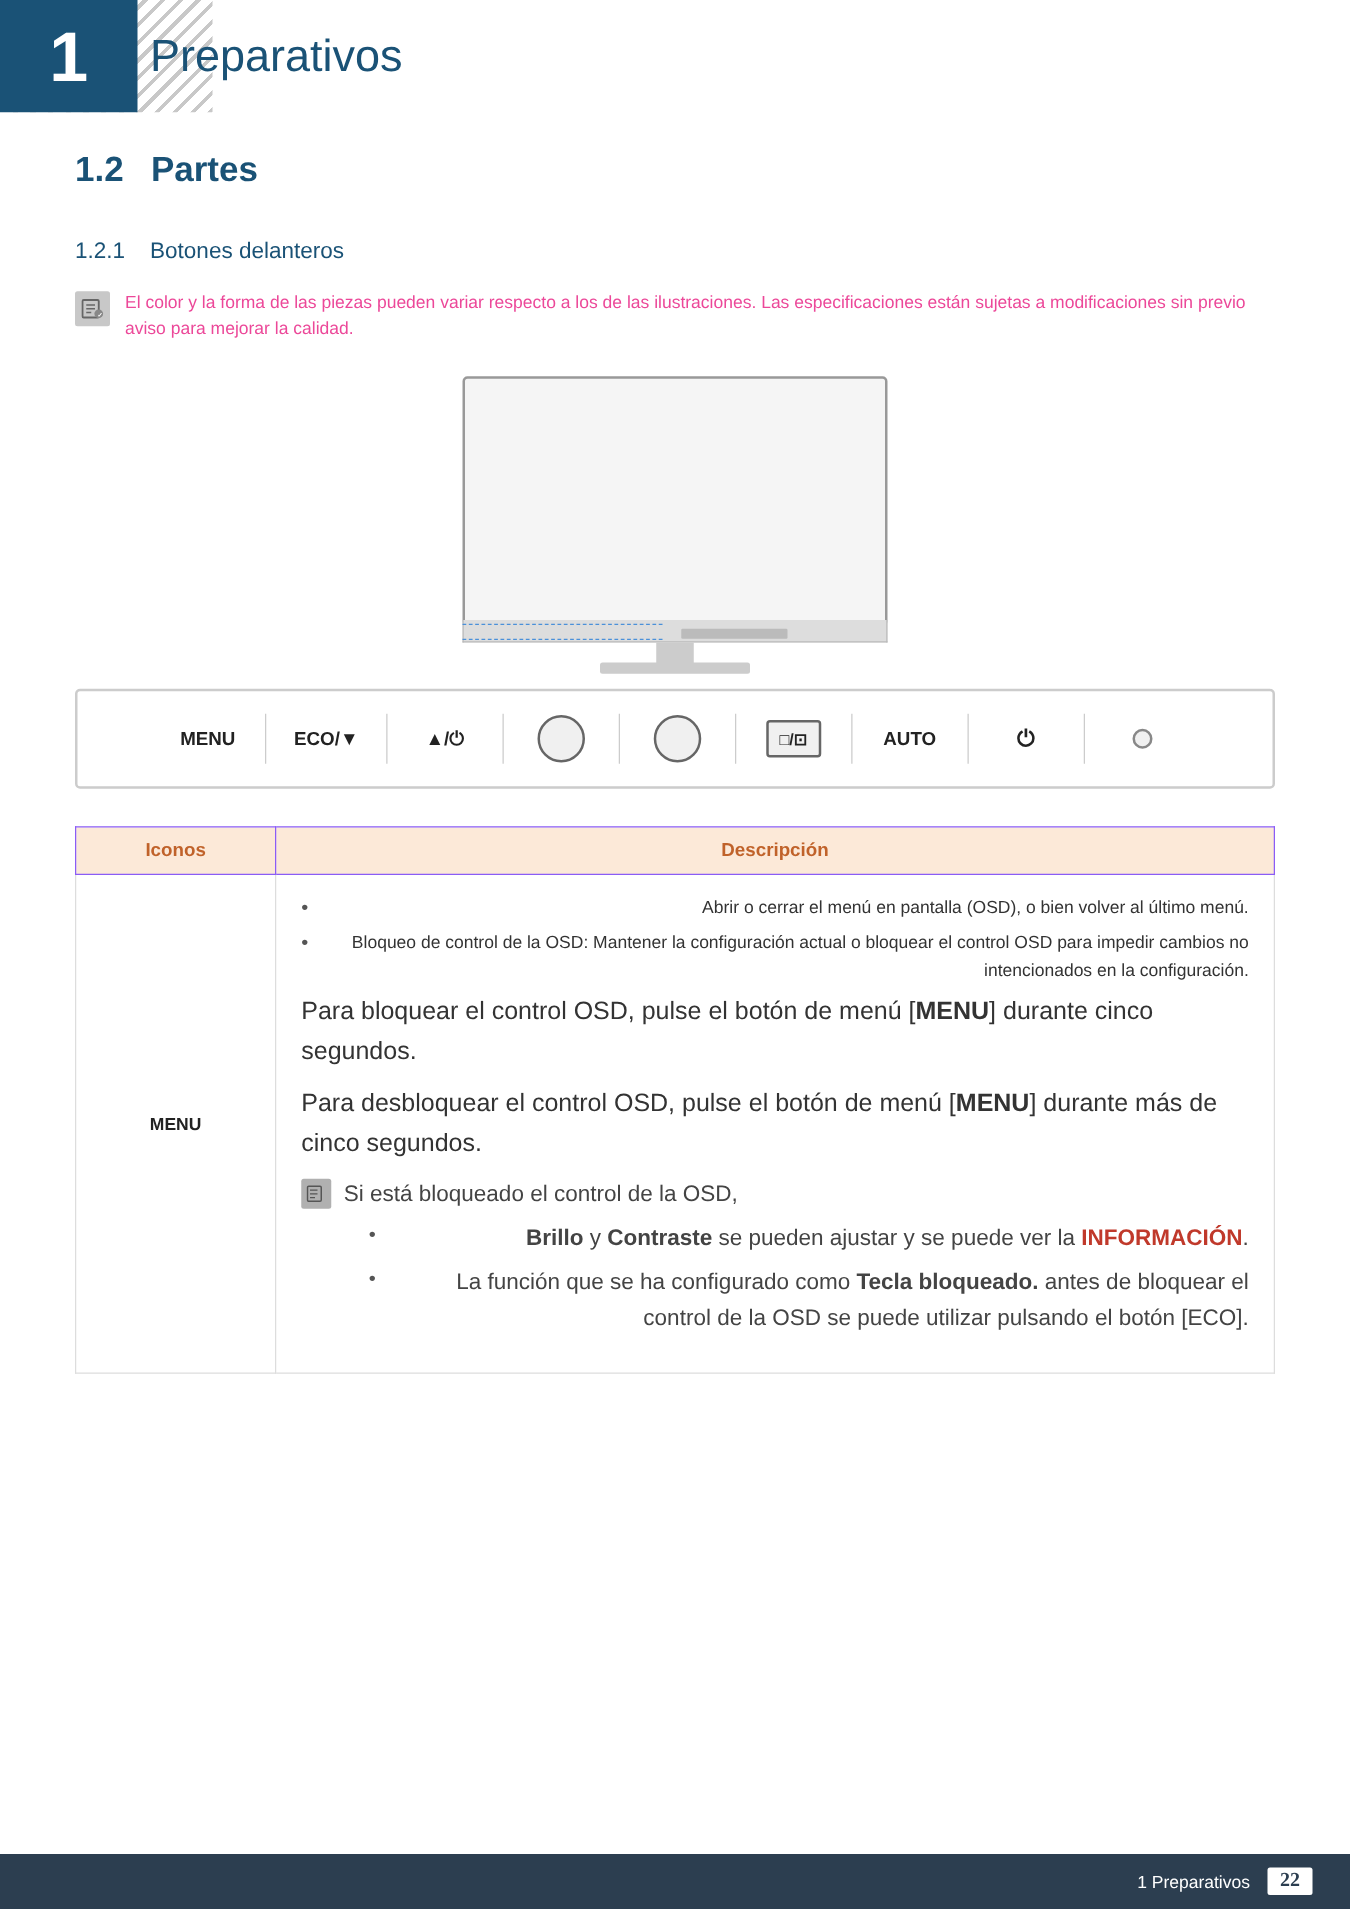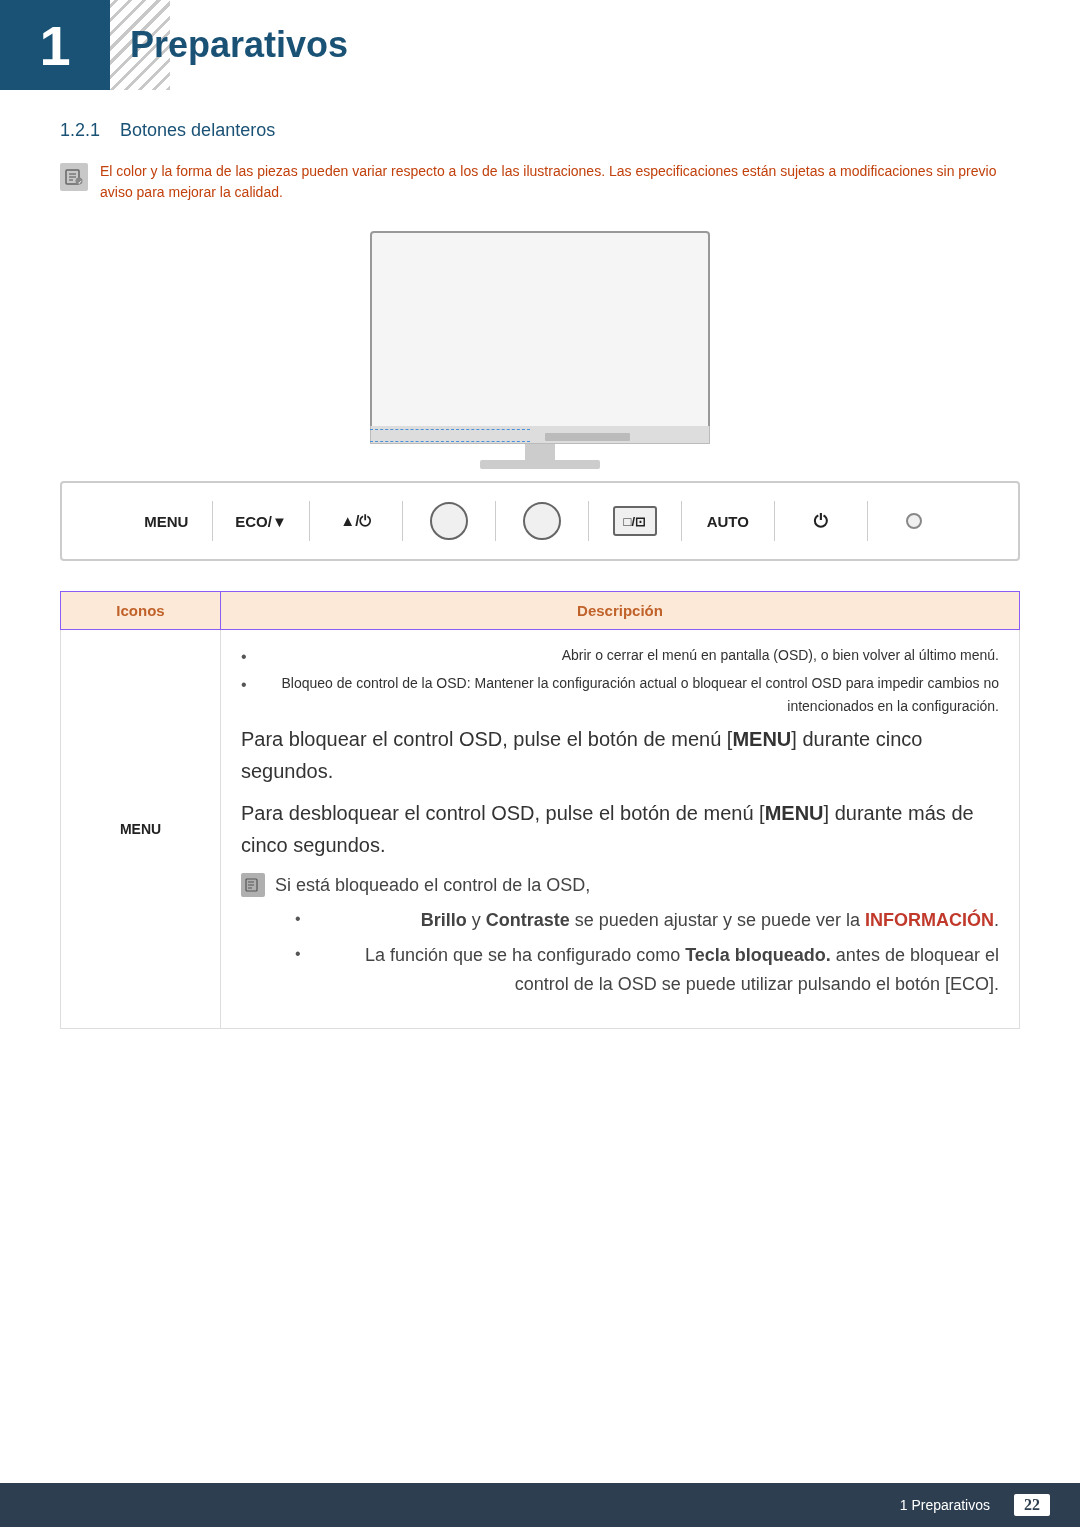--- a/index.html
+++ b/index.html
@@ -45,24 +45,24 @@
       justify-content: center;
     }
     .header-number-box span {
       color: #fff;
       font-size: 56px;
       font-weight: bold;
     }
     .header-title {
       position: absolute;
       top: 50%;
-      left: 130px;
+      left: 120px;
       transform: translateY(-50%);
       font-size: 36px;
-      font-weight: bold;
+      font-weight: normal;
       color: #1a5276;
     }
 
     
     .main-content {
       padding: 30px 60px 60px 60px;
     }
 
     
     .section-title {
@@ -99,21 +99,21 @@
       border-radius: 2px;
       display: flex;
       align-items: center;
       justify-content: center;
       font-size: 14px;
       color: #666;
       margin-top: 2px;
     }
     .note-text {
       font-size: 14px;
-      color: #c2410c;
+      color: #ec4899;
       line-height: 1.5;
     }
 
     
     .monitor-container {
       display: flex;
       justify-content: center;
       margin: 20px 0 10px 0;
     }
     .monitor-illustration {
@@ -332,21 +332,21 @@
     .footer {
       position: absolute;
       bottom: 0;
       width: 100%;
       height: 44px;
       background: #2c3e50;
       display: flex;
       align-items: center;
       justify-content: flex-end;
       padding-right: 30px;
-      gap: 24px;
+      gap: 14px;
     }
     .footer-text {
       color: #fff;
       font-size: 14px;
     }
     .footer-number {
       background: #fff;
       color: #2c3e50;
       font-weight: bold;
       font-size: 16px;
@@ -361,20 +361,24 @@
 <div class="header-bar">
   <div class="header-stripe"></div>
   <div class="header-number-box">
     <span>1</span>
   </div>
   <div class="header-title">Preparativos</div>
 </div>
 
 <div class="main-content">
 
+  <div class="section-title">
+    <span class="section-number">1.2</span>
+    <span>Partes</span>
+  </div>
 
   <div class="subsection-title">
     <span>1.2.1</span>
     &nbsp;&nbsp;
     <span>Botones delanteros</span>
   </div>
 
   <div class="note-box">
     <div class="note-icon">
       <svg width="18" height="18" viewBox="0 0 18 18">

